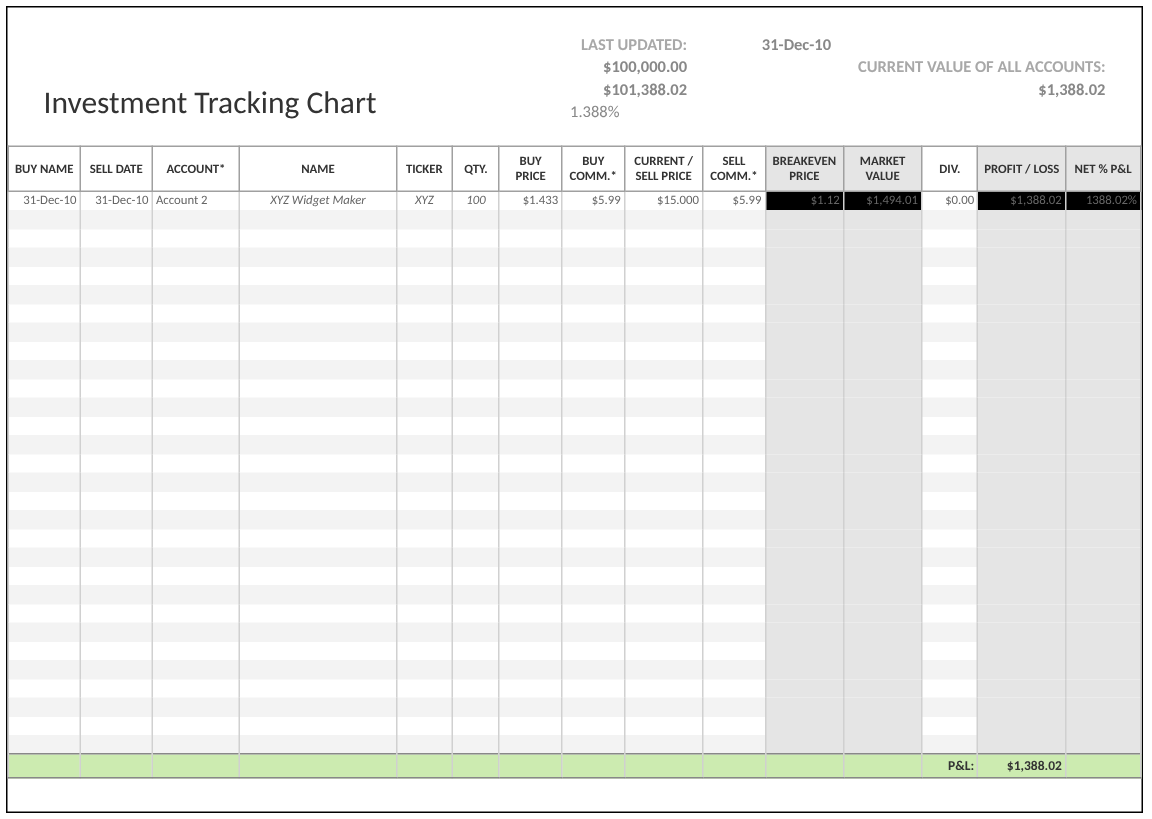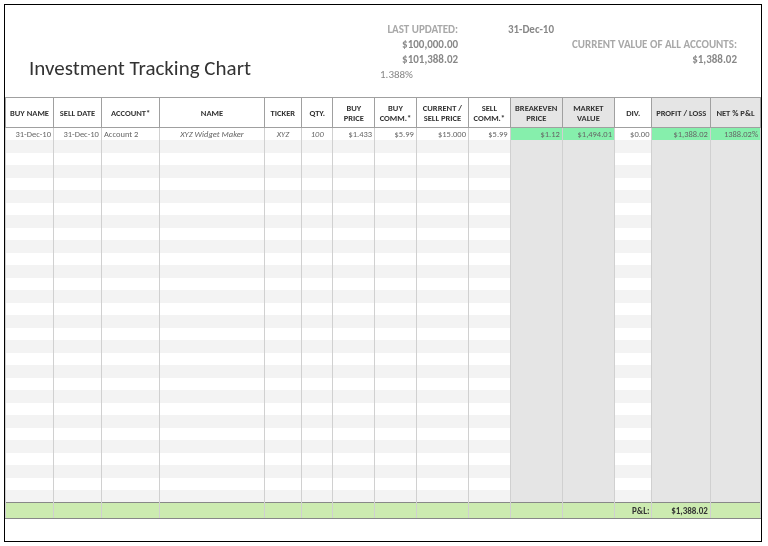--- a/index.html
+++ b/index.html
@@ -63,21 +63,21 @@
     height: 12.5px;
     font-size: 8.5px;
     color: #777;
   }
   tr.stripe td { background: #f3f3f3; }
   tr.data td { background: #fff; color: #666; }
   td.r { text-align: right; }
   td.l { text-align: left; }
   td.c { text-align: center; font-style: italic; }
   .shade, tr.stripe td.shade { background: #e5e5e5; }
-  tr.data td.shade { background: #86efac; }
+  tr.data td.shade { background: #000000; }
   .totals td {
     background: #ccebb0 !important;
     border-top: 1px solid #888;
     border-bottom: 1px solid #888;
     height: 16px;
     font-weight: bold;
     color: #333;
     font-size: 9px;
   }
   .col-buydate{width:46px}.col-selldate{width:46px}.col-account{width:56px}

